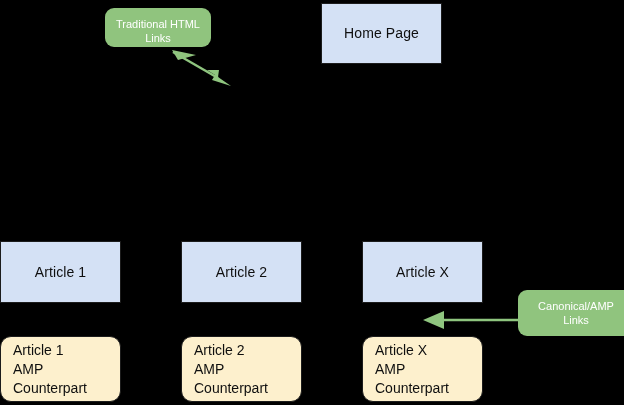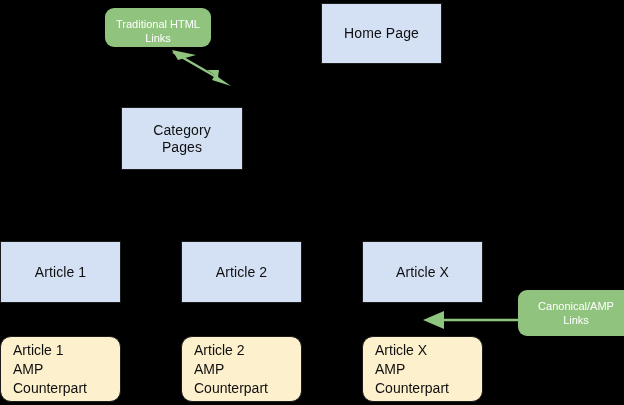--- a/index.html
+++ b/index.html
@@ -78,23 +78,20 @@
 </style>
 </head>
 <body>
 
 <div id="canvas">
 
   <div class="node" style="left:281px; top:3px; width:121px; height:61px;margin-left:40px;">
     <span>Home Page</span>
   </div>
 
-  <div class="node" style="left:121px; top:107px; width:122px; height:63px;">
-    <span style="max-width:90px;">Category Pages</span>
-  </div>
 
 
 
   <div class="node" style="left:0px; top:241px; width:121px; height:62px;">
     <span>Article 1</span>
   </div>
 
   <div class="node" style="left:181px; top:241px; width:121px; height:62px;">
     <span>Article 2</span>
   </div>

